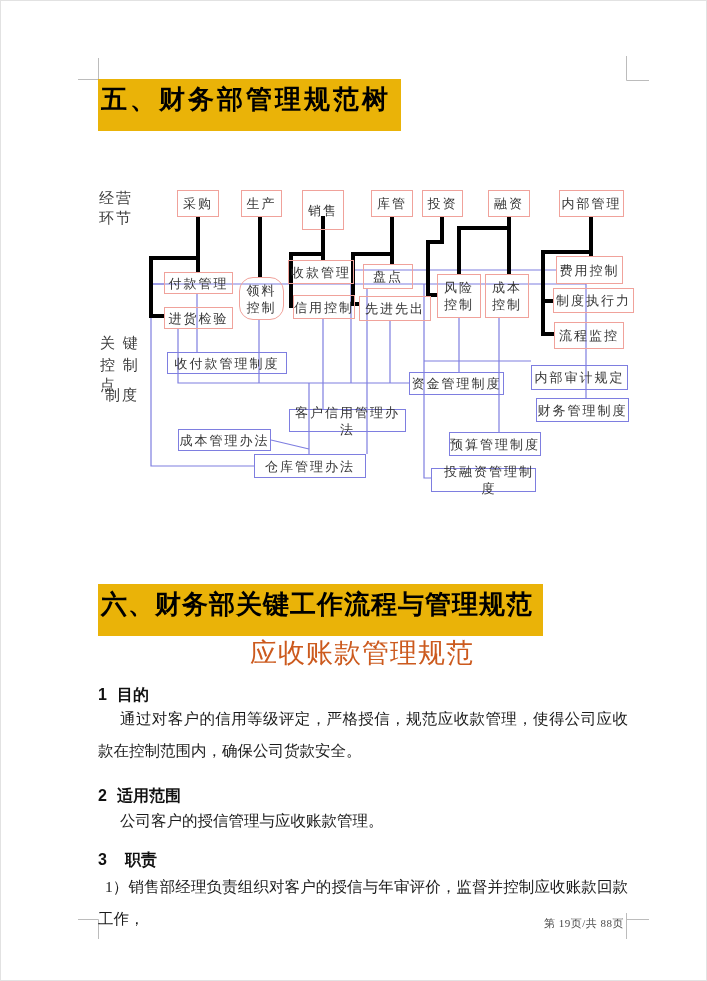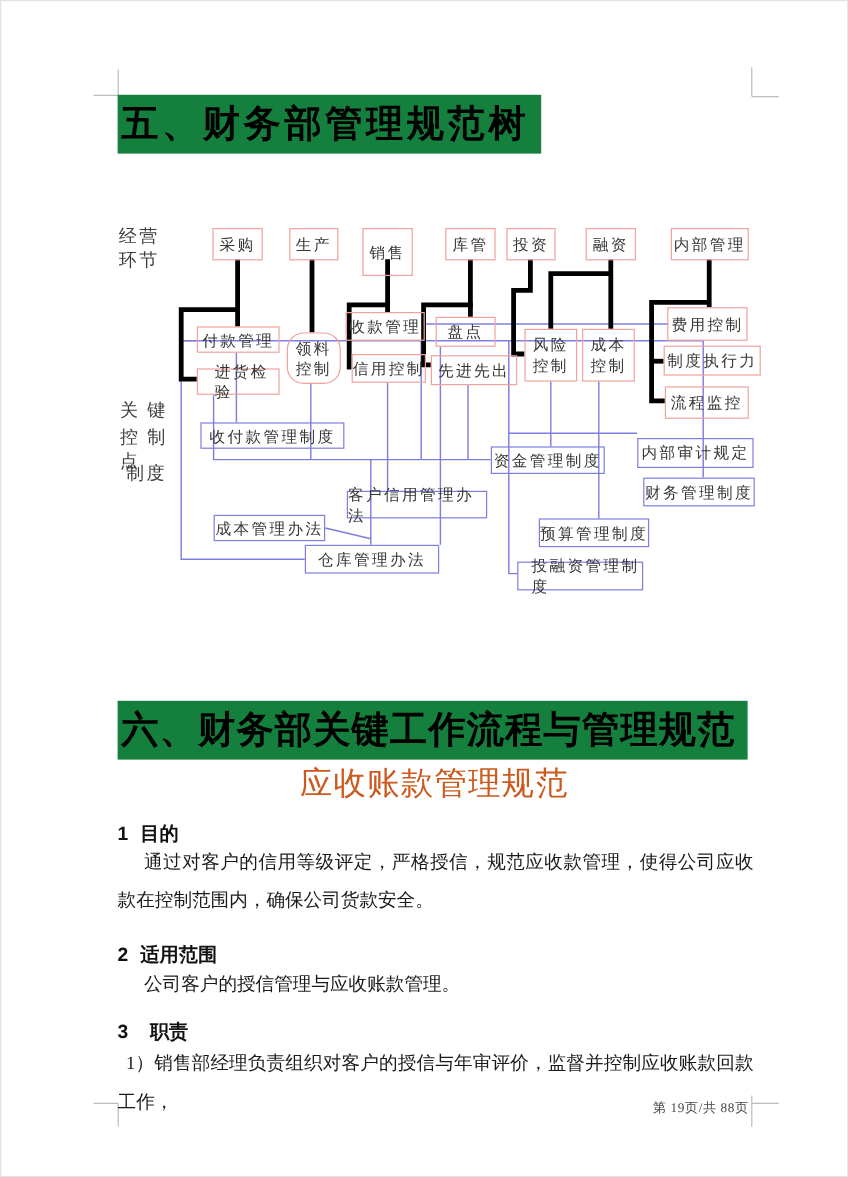--- a/index.html
+++ b/index.html
@@ -9,26 +9,26 @@
     background:#ffffff;
     border:1px solid #e2e2e2;
     box-sizing:border-box;
     overflow:hidden;
     font-family:"Liberation Serif","DejaVu Serif",serif;
   }
   .abs{position:absolute;}
   
   .hl-title{
     display:inline-block;
-    background:#15803d;
+    background:#eab308;
     color:#000;
     font-weight:bold;
-    font-size:31px;
+    font-size:26px;
     letter-spacing:3px;
-    padding:3px 10px 4px 3px;
+    padding:3px 10px 14px 3px;
     white-space:nowrap;
   }
   .sub-title{
     width:528px;left:97px;
     text-align:center;
     color:#cc5a1e;
     font-size:27px;
     letter-spacing:1px;
     white-space:nowrap;
   }
@@ -53,20 +53,21 @@
   .indent2{text-indent:22px;}
   .indent1{text-indent:7px;}
   
   .dbox{
     position:absolute;
     box-sizing:border-box;
     display:flex;align-items:center;justify-content:center;
     font-size:13px;
     color:#363636;
     letter-spacing:2px;
+    text-align:center;
     line-height:17px;
     white-space:pre-line;
     background:transparent;
   }
   .dbox.red{border:1px solid #f0a29b;}
   .dbox.blue{border:1px solid #7e7ee0;}
   .dlabel{
     position:absolute;
     font-size:15px;
     color:#3c3c3c;
@@ -146,21 +147,21 @@
 
   <div class="dbox red" style="left:176px;top:189px;width:42px;height:27px;">采购</div>
   <div class="dbox red" style="left:240px;top:189px;width:41px;height:27px;">生产</div>
   <div class="dbox red" style="left:301px;top:189px;width:42px;height:40px;">销售</div>
   <div class="dbox red" style="left:370px;top:189px;width:42px;height:27px;">库管</div>
   <div class="dbox red" style="left:421px;top:189px;width:41px;height:27px;">投资</div>
   <div class="dbox red" style="left:487px;top:189px;width:42px;height:27px;">融资</div>
   <div class="dbox red" style="left:558px;top:189px;width:65px;height:27px;">内部管理</div>
 
   <div class="dbox red" style="left:163px;top:271px;width:69px;height:22px;">付款管理</div>
-  <div class="dbox red" style="left:163px;top:306px;width:69px;height:22px;padding-left:14px;">进货检验</div>
+  <div class="dbox red" style="left:163px;top:306px;width:69px;height:22px;">进货检验</div>
   <div class="dbox red" style="left:238px;top:276px;width:45px;height:43px;border-radius:14px;">领料
 控制</div>
   <div class="dbox red" style="left:287px;top:259px;width:66px;height:24px;">收款管理</div>
   <div class="dbox red" style="left:292px;top:294px;width:62px;height:24px;">信用控制</div>
   <div class="dbox red" style="left:362px;top:263px;width:50px;height:25px;">盘点</div>
   <div class="dbox red" style="left:358px;top:295px;width:72px;height:25px;">先进先出</div>
   <div class="dbox red" style="left:436px;top:273px;width:44px;height:44px;">风险
 控制</div>
   <div class="dbox red" style="left:484px;top:273px;width:44px;height:44px;">成本
 控制</div>

